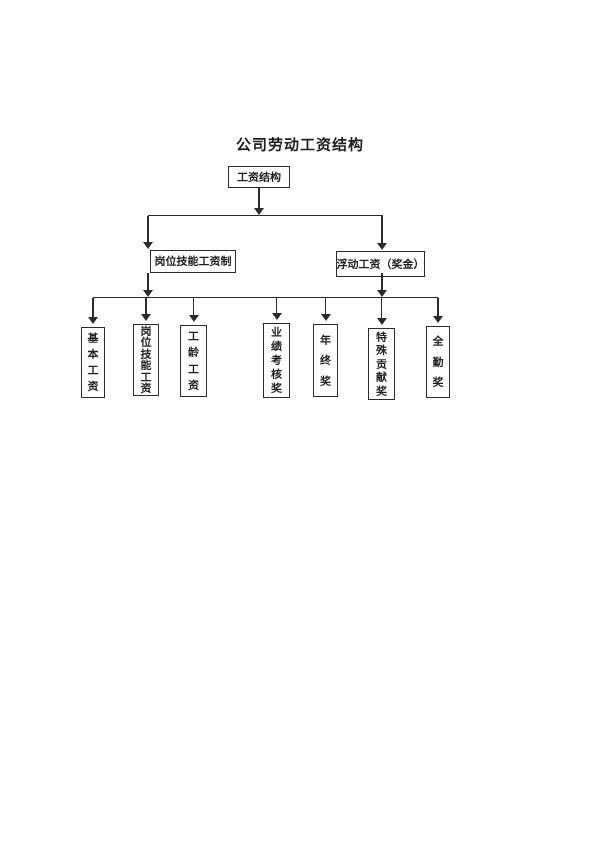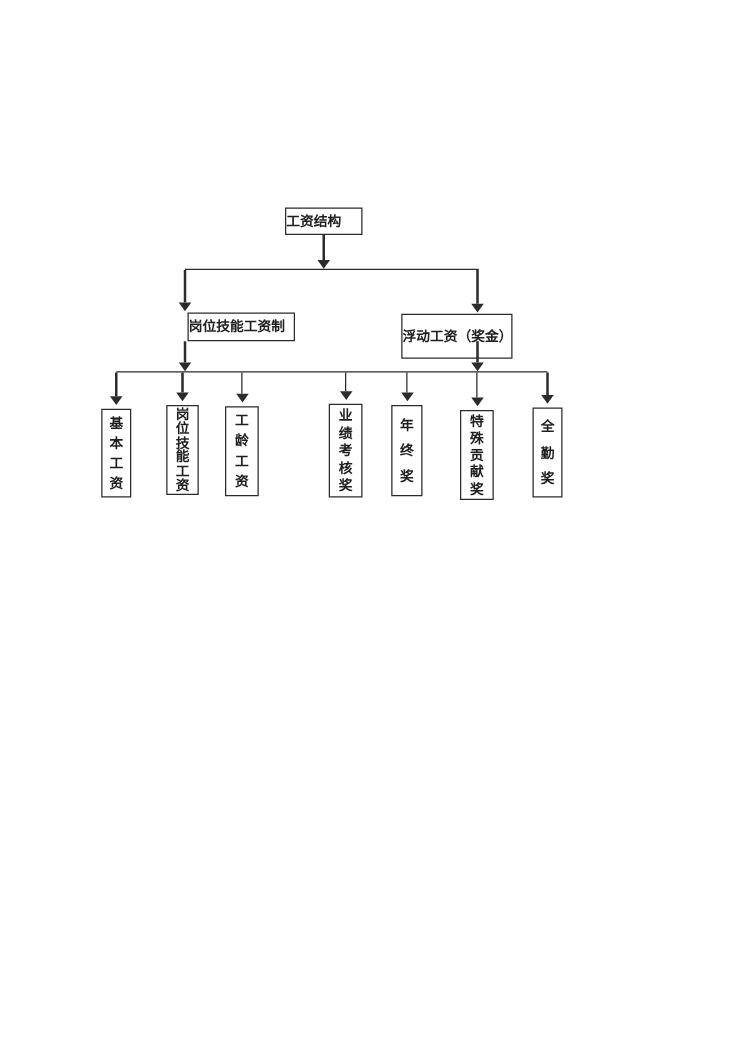--- a/index.html
+++ b/index.html
@@ -13,27 +13,27 @@
   .page { position:relative; width:600px; height:849px; background:var(--background); overflow:hidden; }
 
   .title {
     position:absolute; top:133px; left:0; width:600px;
     text-align:center; font-size:15px; font-weight:bold;
     letter-spacing:1px; color:var(--text);
   }
 
   .node {
     position:absolute; border:1.5px solid var(--ink); background:var(--background);
-    display:flex; align-items:center; 
+    display:flex; align-items:center; justify-content:center;
     font-size:11px; font-weight:bold; color:var(--text); line-height:1;
     white-space:nowrap;
   }
   .root    { left:228px; top:166px; width:62px; height:22px; }
   .l2-left { left:106px; top:250px; width:86px; height:23px;margin-left:44px; }
-  .l2-right{ left:321px; top:251px; width:89px; height:36px; }
+  .l2-right{ left:336px; top:251px; width:89px; height:26px; }
 
   .leaf {
     flex-direction:column; justify-content:space-evenly;
     white-space:normal;
   }
   .leaf span { display:block; }
   .leaf-1{ left:81px;  top:327px; width:24px; height:71px; }
   .leaf-2{ left:133px; top:324px; width:26px; height:72px; }
   .leaf-3{ left:180px; top:325px; width:27px; height:72px; }
   .leaf-4{ left:263px; top:323px; width:27px; height:75px; }
@@ -48,20 +48,21 @@
     border-left:5px solid transparent;
     border-right:5px solid transparent;
     border-top:7px solid var(--ink);
   }
 </style>
 </head>
 <body>
 
 <div class="page">
 
+  <div class="title">公司劳动工资结构</div>
 
   <div class="node root">
     <span>工资结构</span>
   </div>
 
   <div class="vline" style="left:258.25px;top:188px;height:20px"></div>
   <div class="arrow-down" style="left:254px;top:208px"></div>
   <div class="hline" style="left:148px;top:214.5px;width:235px"></div>
 
   <div class="vline" style="left:147.25px;top:216px;height:26px"></div>

